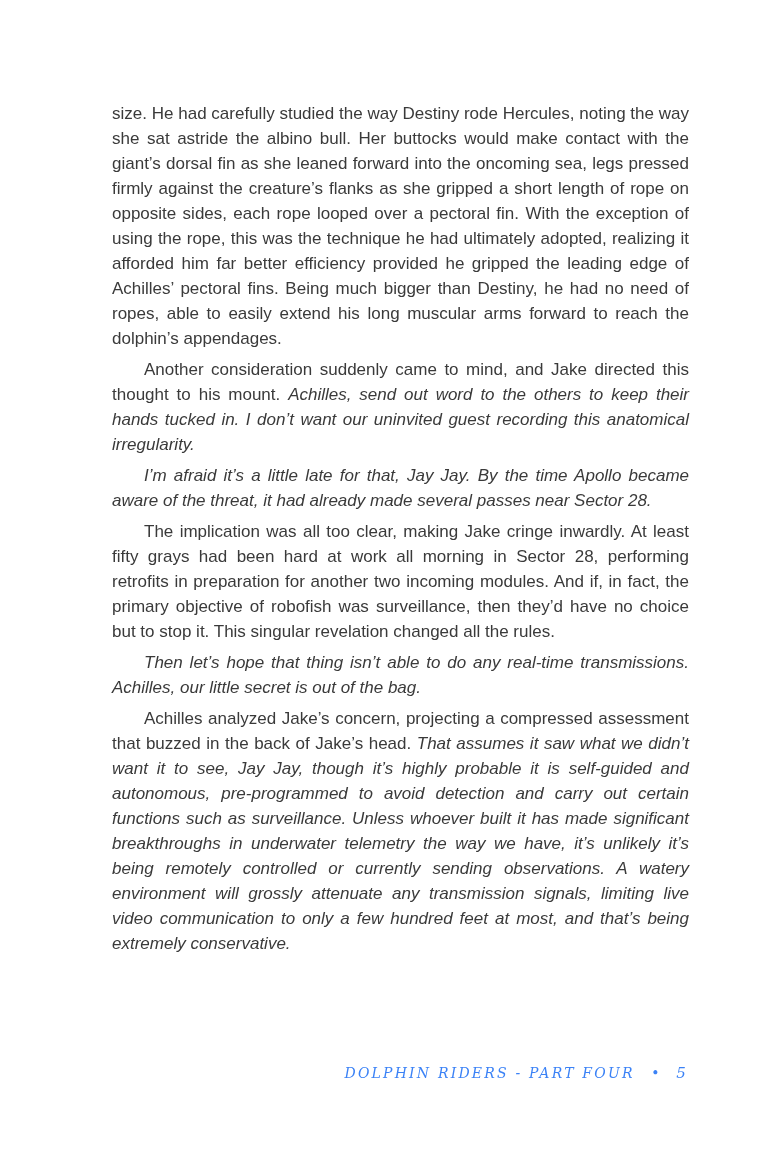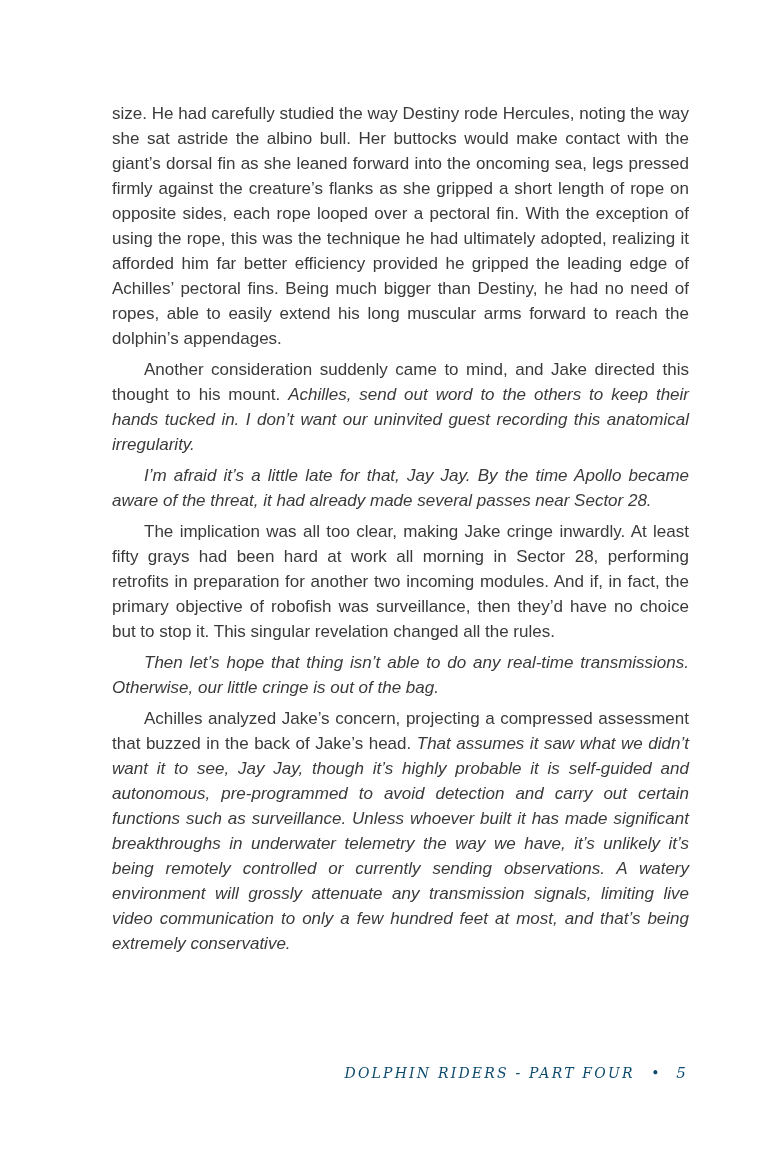--- a/index.html
+++ b/index.html
@@ -40,21 +40,21 @@
     font-style: italic;
   }
   .footer {
     position: absolute;
     right: 80px;
     top: 1064px;
     font-family: "DejaVu Serif", serif;
     font-style: italic;
     font-size: 14px;
     letter-spacing: 2.2px;
-    color: #0c4a6e;
+    color: #3b82f6;
     white-space: nowrap;
   }
   .footer .sep {
     display: inline-block;
     margin: 0 10px;
     font-style: normal;
     letter-spacing: 0;
   }
   .footer .pagenum {
     display: inline-block;
@@ -63,21 +63,21 @@
 </style>
 </head>
 <body>
 
 <div class="page">
   <div class="text-block">
       <p class="para"><span>size. He had carefully studied the way Destiny rode Hercules, noting the way she sat astride the albino bull. Her buttocks would make contact with the giant’s dorsal fin as she leaned forward into the oncoming sea, legs pressed firmly against the creature’s flanks as she gripped a short length of rope on opposite sides, each rope looped over a pectoral fin. With the exception of using the rope, this was the technique he had ultimately adopted, realizing it afforded him far better efficiency provided he gripped the leading edge of Achilles’ pectoral fins. Being much bigger than Destiny, he had no need of ropes, able to easily extend his long muscular arms forward to reach the dolphin’s appendages.</span></p>
       <p class="para indent"><span>Another consideration suddenly came to mind, and Jake directed this thought to his mount. </span><span class="it">Achilles, send out word to the others to keep their hands tucked in. I don’t want our uninvited guest recording this anatomical irregularity.</span></p>
       <p class="para indent"><span class="it">I’m afraid it’s a little late for that, Jay Jay. By the time Apollo became aware of the threat, it had already made several passes near Sector 28.</span></p>
       <p class="para indent"><span>The implication was all too clear, making Jake cringe inwardly. At least fifty grays had been hard at work all morning in Sector 28, performing retrofits in preparation for another two incoming modules. And if, in fact, the primary objective of robofish was surveillance, then they’d have no choice but to stop it. This singular revelation changed all the rules.</span></p>
-      <p class="para indent"><span class="it">Then let’s hope that thing isn’t able to do any real-time transmissions. Otherwise, our little cringe is out of the bag.</span></p>
+      <p class="para indent"><span class="it">Then let’s hope that thing isn’t able to do any real-time transmissions. Achilles, our little secret is out of the bag.</span></p>
       <p class="para indent"><span>Achilles analyzed Jake’s concern, projecting a compressed assessment that buzzed in the back of Jake’s head. </span><span class="it">That assumes it saw what we didn’t want it to see, Jay Jay, though it’s highly probable it is self-guided and autonomous, pre-programmed to avoid detection and carry out certain functions such as surveillance. Unless whoever built it has made significant breakthroughs in underwater telemetry the way we have, it’s unlikely it’s being remotely controlled or currently sending observations. A watery environment will grossly attenuate any transmission signals, limiting live video communication to only a few hundred feet at most, and that’s being extremely conservative.</span></p>
     </div>
   <div class="footer">
     <span>DOLPHIN RIDERS - PART FOUR</span>
     <span class="sep">•</span>
     <span class="pagenum">5</span>
   </div>
 </div>
 
 </body></html>

